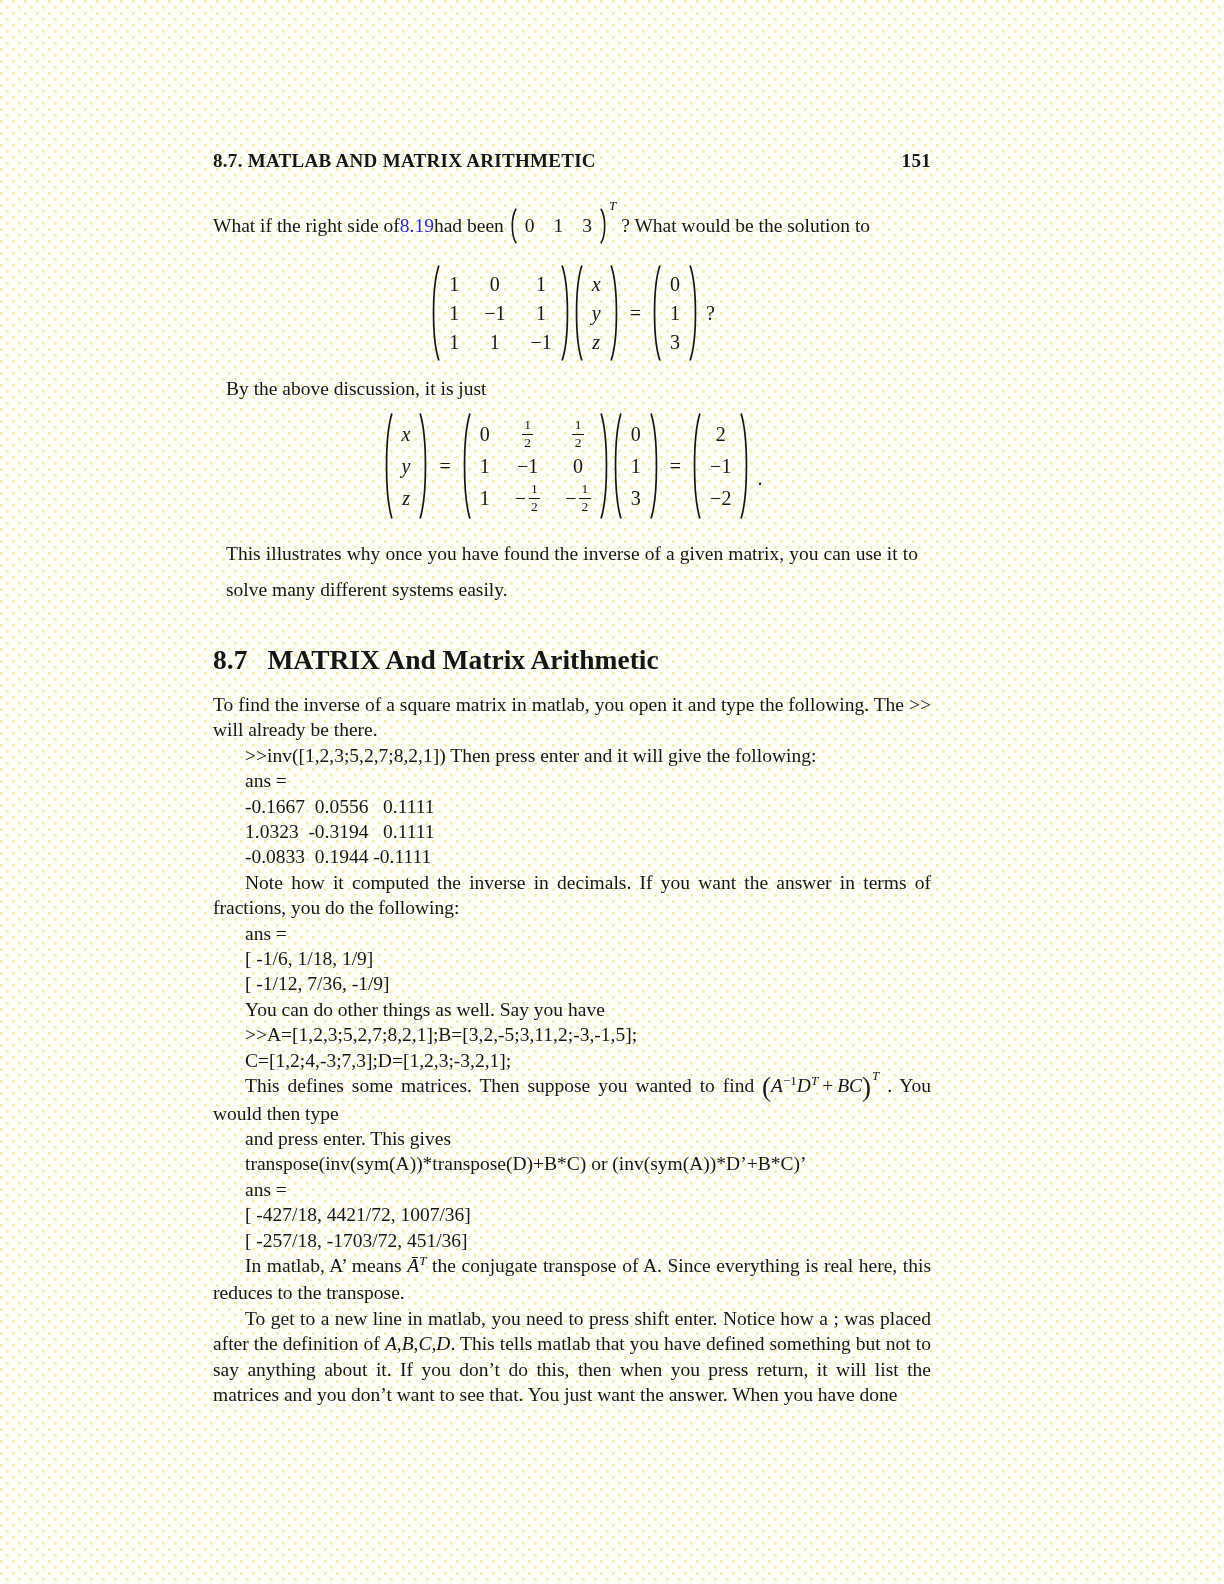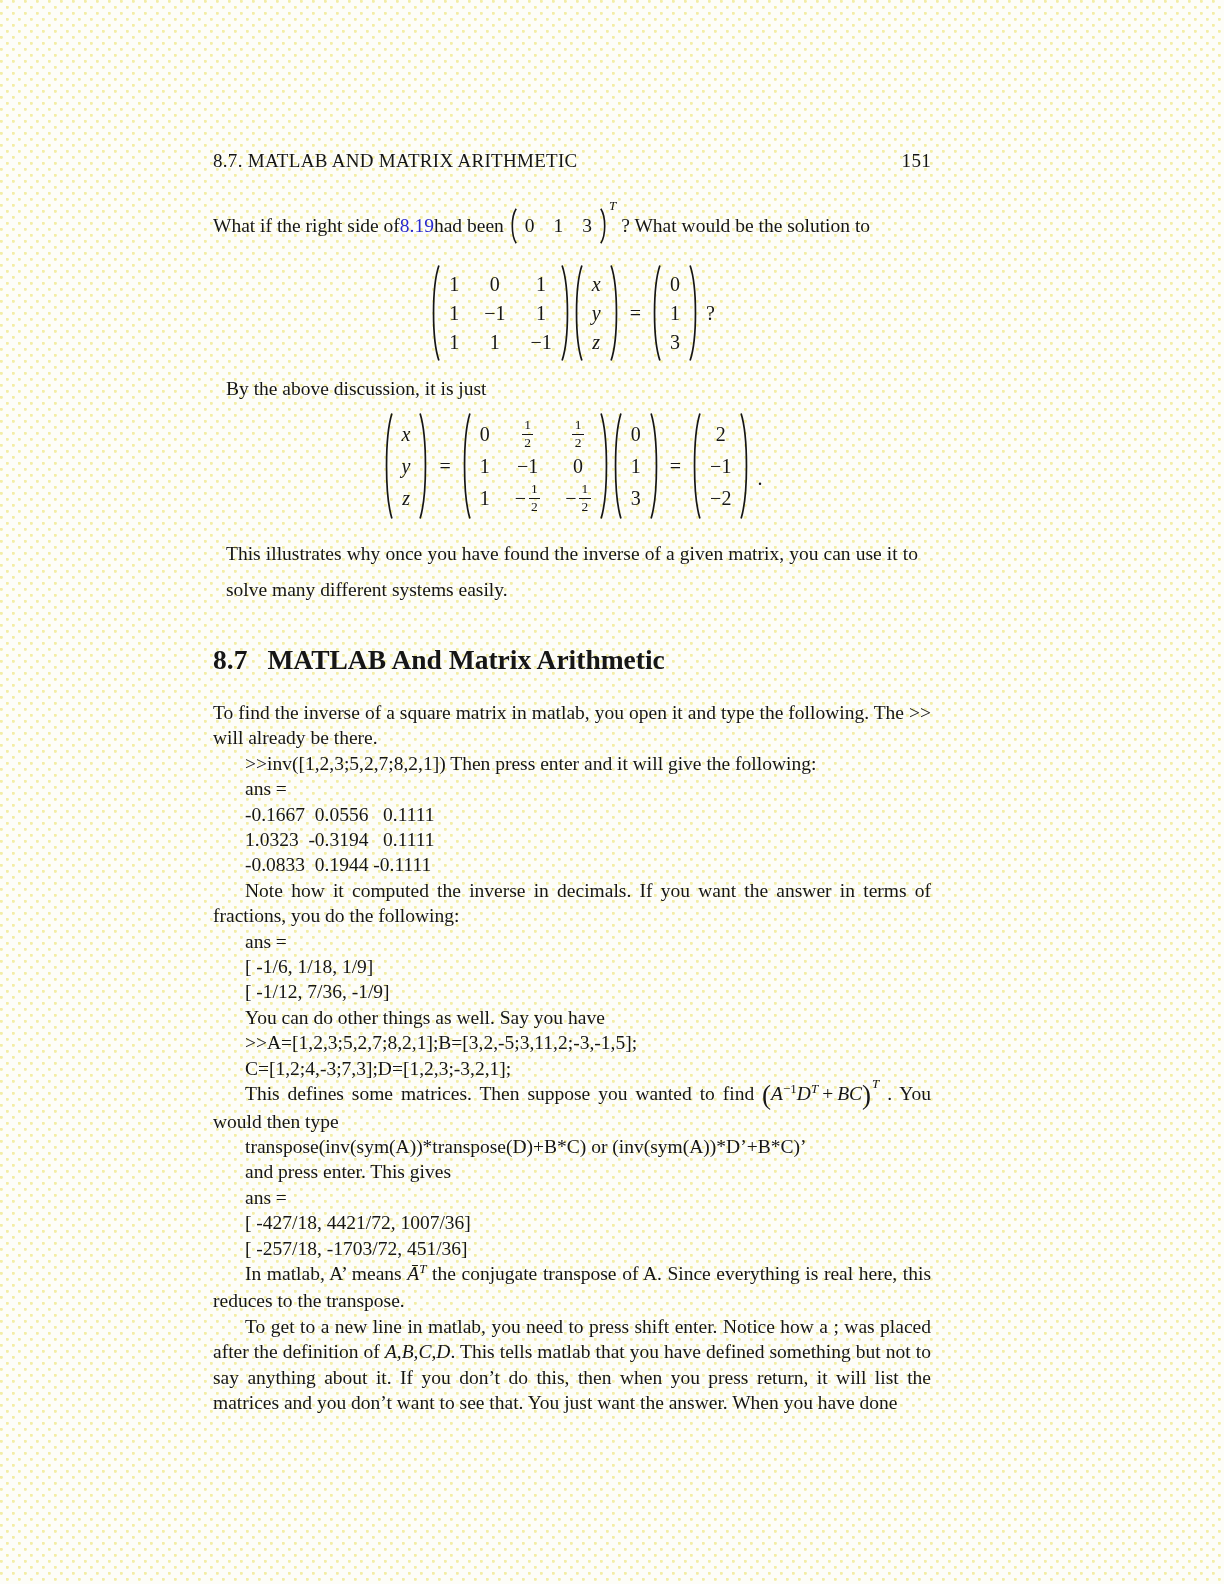--- a/index.html
+++ b/index.html
@@ -13,21 +13,21 @@
     background-color:#fdfdf8;
     background-image:
       radial-gradient(circle at 1.3px 1.3px,#f3eda6 1.1px,transparent 2px),
       radial-gradient(circle at 1.3px 1.3px,#f3eda6 1.1px,transparent 2px);
     background-size:12px 12px;
     background-position:0 0,6px 6px;
   }
   .content{position:absolute;left:213px;top:150px;width:718px;}
 
   
-  .runhead{display:flex;justify-content:space-between;font-size:19px;letter-spacing:.3px;}
+  .runhead{display:flex;justify-content:space-between;font-size:19px;letter-spacing:.3px;font-weight:bold;}
 
   
   .intro{margin:34px 0 0;font-size:19.5px;white-space:nowrap;display:flex;align-items:center;}
   .ref{color:#2828cc;text-decoration:none;cursor:pointer;}
 
   
   .ivec{display:inline-flex;align-items:center;height:40px;margin:0 5px;position:relative;}
   .ivec .vals{display:inline-flex;gap:19px;padding:0 8px;}
   .ivec .isup{font-size:13px;font-style:italic;align-self:flex-start;transform:translateY(-8px);margin-left:1px;}
   .ipar{width:8px;height:36px;}
@@ -54,21 +54,21 @@
 
   .plain{margin:14px 13px 0;font-size:19.5px;}
   .just{text-align:justify;}
   .twoline{margin-top:16px;line-height:36px;}
 
   
   .section{margin:36px 0 0;font-size:27.5px;font-weight:bold;display:flex;align-items:flex-end;}
   .sec-num{margin-right:20px;}
 
   
-  .bodytext{margin-top:24px;font-size:19.5px;line-height:25.4px;}
+  .bodytext{margin-top:16px;font-size:19.5px;line-height:25.4px;}
   .bodytext p{margin:0;text-align:justify;}
   .ind{text-indent:32px;}
   .codeline{padding-left:32px;white-space:pre;}
 
   
   .mi{font-style:italic;}
   .sup{font-size:13px;font-style:italic;position:relative;top:-7px;}
   .sup-num{font-style:normal;}
   .bigp{font-size:27px;line-height:0;vertical-align:-4px;}
   .osup{font-size:13px;font-style:italic;position:relative;top:-12px;margin-left:1px;}
@@ -240,40 +240,40 @@
             <path d="M1.2,1.5 C9,23 9,77 1.2,98.5" fill="none" stroke="#161616" stroke-width="1.7" vector-effect="non-scaling-stroke"></path>
           </svg>
       </span>
       <span class="punct-dot">.</span>
     </div>
 
     <p class="plain just twoline">This illustrates why once you have found the inverse of a given matrix, you can use it to solve many different systems easily.</p>
 
     <h2 class="section">
       <span class="sec-num">8.7</span>
-      <span class="sec-title">MATLAB And Matrix Arithmetic</span>
+      <span class="sec-title">MATRIX And Matrix Arithmetic</span>
     </h2>
 
     <div class="bodytext">
       <p>To find the inverse of a square matrix in matlab, you open it and type the following. The &gt;&gt; will already be there.</p>
       <div class="codeline">&gt;&gt;inv([1,2,3;5,2,7;8,2,1]) Then press enter and it will give the following:</div>
       <div class="codeline">ans =</div>
       <div class="codeline">-0.1667  0.0556   0.1111</div>
       <div class="codeline">1.0323  -0.3194   0.1111</div>
       <div class="codeline">-0.0833  0.1944 -0.1111</div>
       <p class="ind">Note how it computed the inverse in decimals.  If you want the answer in terms of fractions, you do the following:</p>
       <div class="codeline">ans =</div>
       <div class="codeline">[ -1/6, 1/18, 1/9]</div>
       <div class="codeline">[ -1/12, 7/36, -1/9]</div>
       <div class="codeline">You can do other things as well. Say you have</div>
       <div class="codeline">&gt;&gt;A=[1,2,3;5,2,7;8,2,1];B=[3,2,-5;3,11,2;-3,-1,5];</div>
       <div class="codeline">C=[1,2;4,-3;7,3];D=[1,2,3;-3,2,1];</div>
       <p class="ind"><span>This defines some matrices.  Then suppose you wanted to find </span><span><span class="bigp">(</span><span class="mi">A</span><span class="sup sup-num">−1</span><span class="mi">D</span><span class="sup">T</span><span style="margin:0 4px;">+</span><span class="mi">BC</span><span class="bigp">)</span><span class="osup">T</span></span><span> . You would then type</span></p>
+      <div class="codeline">and press enter. This gives</div>
       <div class="codeline">transpose(inv(sym(A))*transpose(D)+B*C) or (inv(sym(A))*D’+B*C)’</div>
-      <div class="codeline">and press enter. This gives</div>
       <div class="codeline">ans =</div>
       <div class="codeline">[ -427/18, 4421/72, 1007/36]</div>
       <div class="codeline">[ -257/18, -1703/72, 451/36]</div>
       <p class="ind"><span>In matlab, A’ means </span><span class="mi">Ā</span><span class="sup">T</span><span> the conjugate transpose of A. Since everything is real here, this reduces to the transpose.</span></p>
       <p class="ind"><span>To get to a new line in matlab, you need to press shift enter.  Notice how a ; was placed after the definition of </span><span class="mi">A,B,C,D</span><span>. This tells matlab that you have defined something but not to say anything about it.  If you don’t do this, then when you press return, it will list the matrices and you don’t want to see that.  You just want the answer.  When you have done</span></p>
     </div>
 
   </div>
 </div>
 

